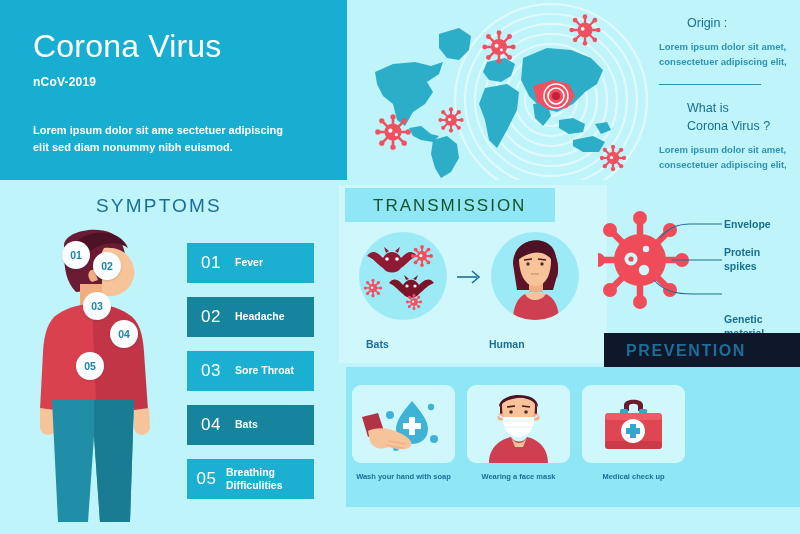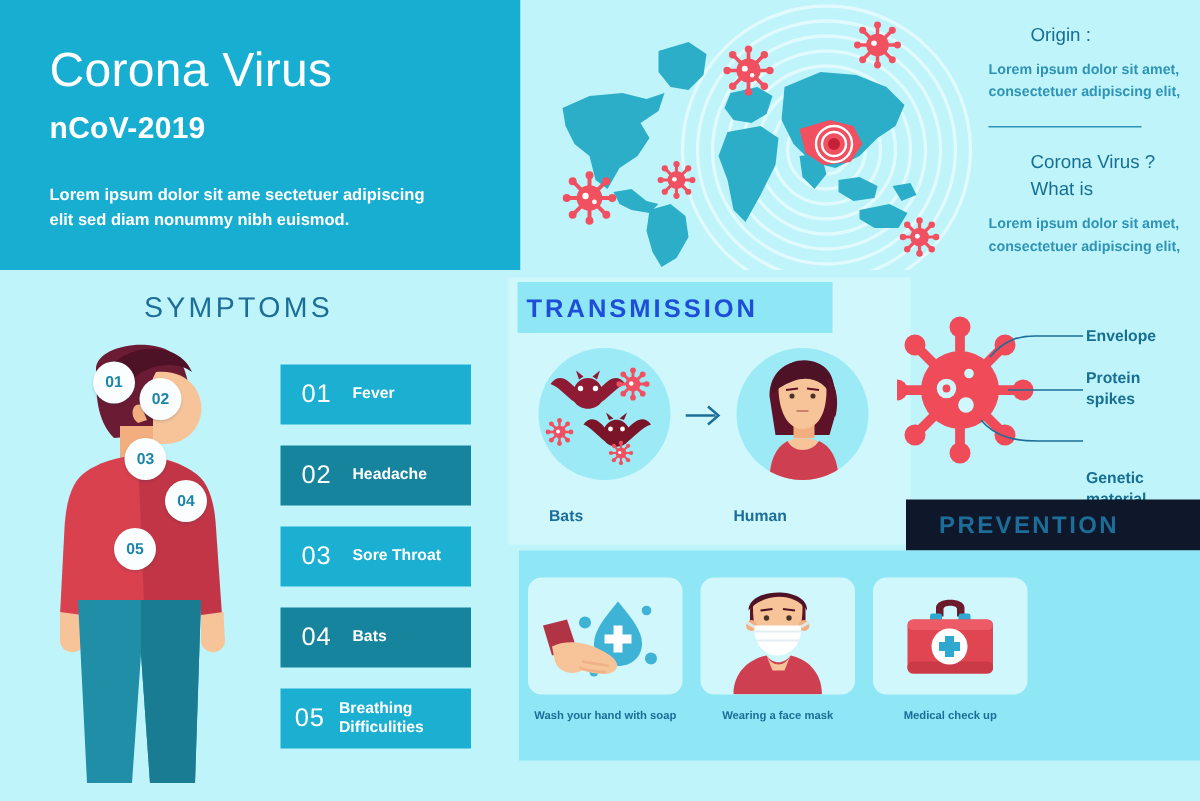--- a/index.html
+++ b/index.html
@@ -16,21 +16,21 @@
   .header-band {
     position:absolute; left:0; top:0; width:347px; height:180px;
     background:#18AED2;
   }
   .hdr-title {
     position:absolute; left:33px; top:28px;
     font-size:32px; color:#ffffff; font-weight:400; letter-spacing:.2px;
   }
   .hdr-sub {
     position:absolute; left:33px; top:75px;
-    font-size:20px; color:#ffffff; font-weight:600; letter-spacing:.2px;
+    font-size:12px; color:#ffffff; font-weight:600; letter-spacing:.2px;
   }
   .hdr-body {
     position:absolute; left:33px; top:122px; width:252px;
     font-size:11px; line-height:1.55; color:#ffffff; font-weight:600;
   }
 
   .map-band {
     position:absolute; left:347px; top:0; width:453px; height:180px;
     background:#BFF4FB;
   }
@@ -78,22 +78,22 @@
   
   .mid-panel {
     position:absolute; left:339px; top:185px; width:268px; height:178px;
     background:#CFF7FC;
   }
   .transmission-tag {
     position:absolute; left:345px; top:188px; width:210px; height:34px;
     background:#8FE6F5;
   }
   .transmission-tag span {
-    position:absolute; left:6px; top:8px;
-    font-size:17px; letter-spacing:2px; color:#1d4ed8; font-weight:700;
+    position:absolute; left:28px; top:8px;
+    font-size:17px; letter-spacing:2px; color:#14532d; font-weight:400;
   }
   .trans-row { position:absolute; left:339px; top:232px; width:268px; height:130px; }
   .circ-bats {
     position:absolute; left:20px; top:0px; width:88px; height:88px;
     border-radius:50%; background:#9DEAF7;
   }
   .circ-human {
     position:absolute; left:152px; top:0px; width:88px; height:88px;
     border-radius:50%; background:#9DEAF7; overflow:hidden;
   }
@@ -326,22 +326,22 @@
     </div>
   </div>
 
   <div class="origin-col">
     <div class="origin-head">
       <div>Origin :</div>
     </div>
     <div class="origin-body">Lorem ipsum dolor sit amet, consectetuer adipiscing elit,</div>
     <div class="origin-rule"></div>
     <div class="origin-head">
+      <div>What is</div>
       <div>Corona Virus ?</div>
-      <div>What is</div>
     </div>
     <div class="origin-body">Lorem ipsum dolor sit amet, consectetuer adipiscing elit,</div>
   </div>
 
   <div class="symptoms-title">SYMPTOMS</div>
 
   <div class="person">
     <svg width="175" height="312" viewBox="0 0 175 312">
 
       <path d="M46 24 C46 6 96 0 104 22 C112 42 108 58 104 66 L58 70 C46 58 46 40 46 24 Z" fill="#6B1B33"></path>

